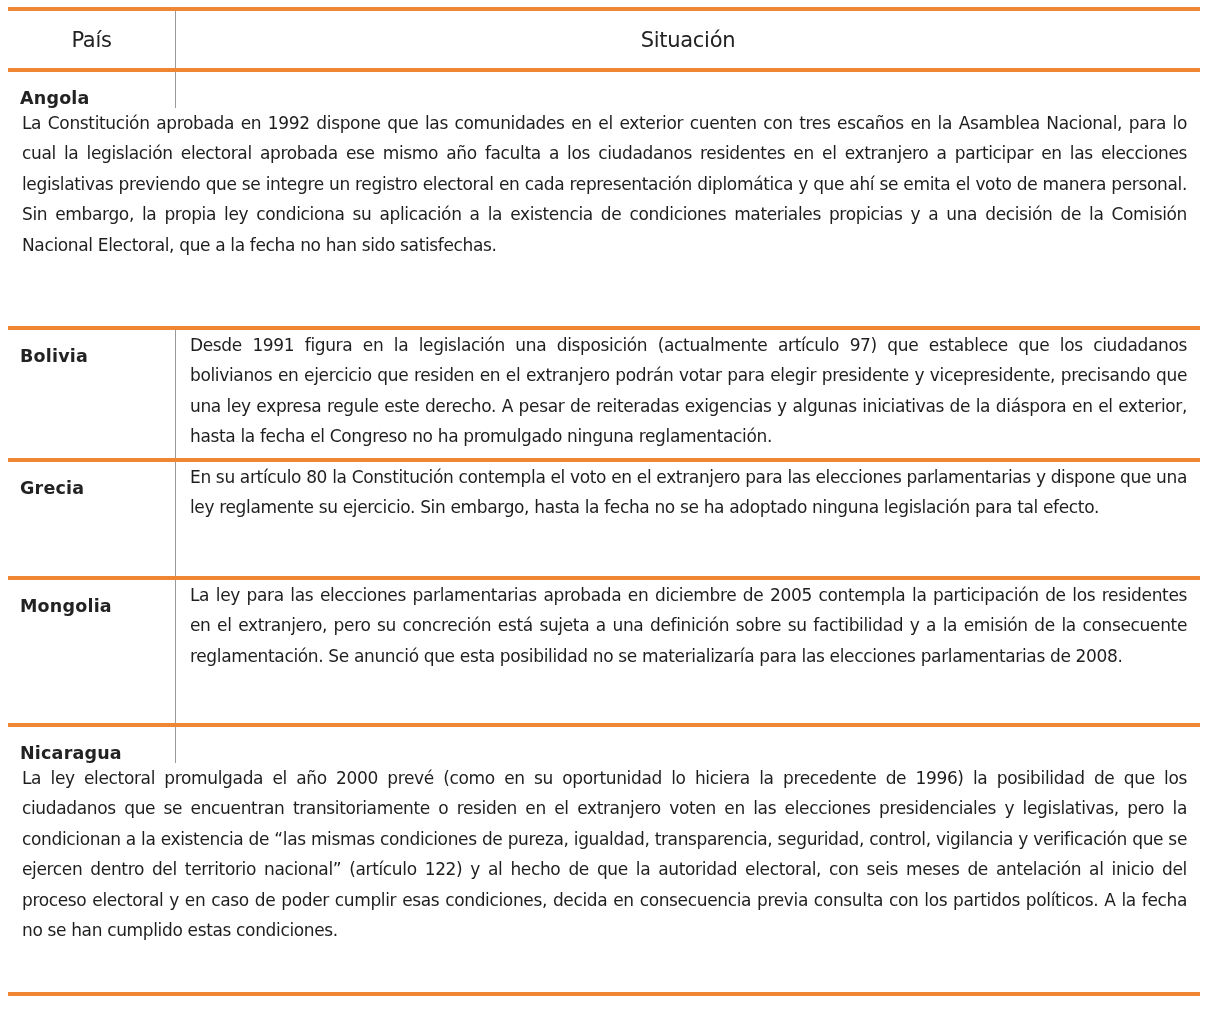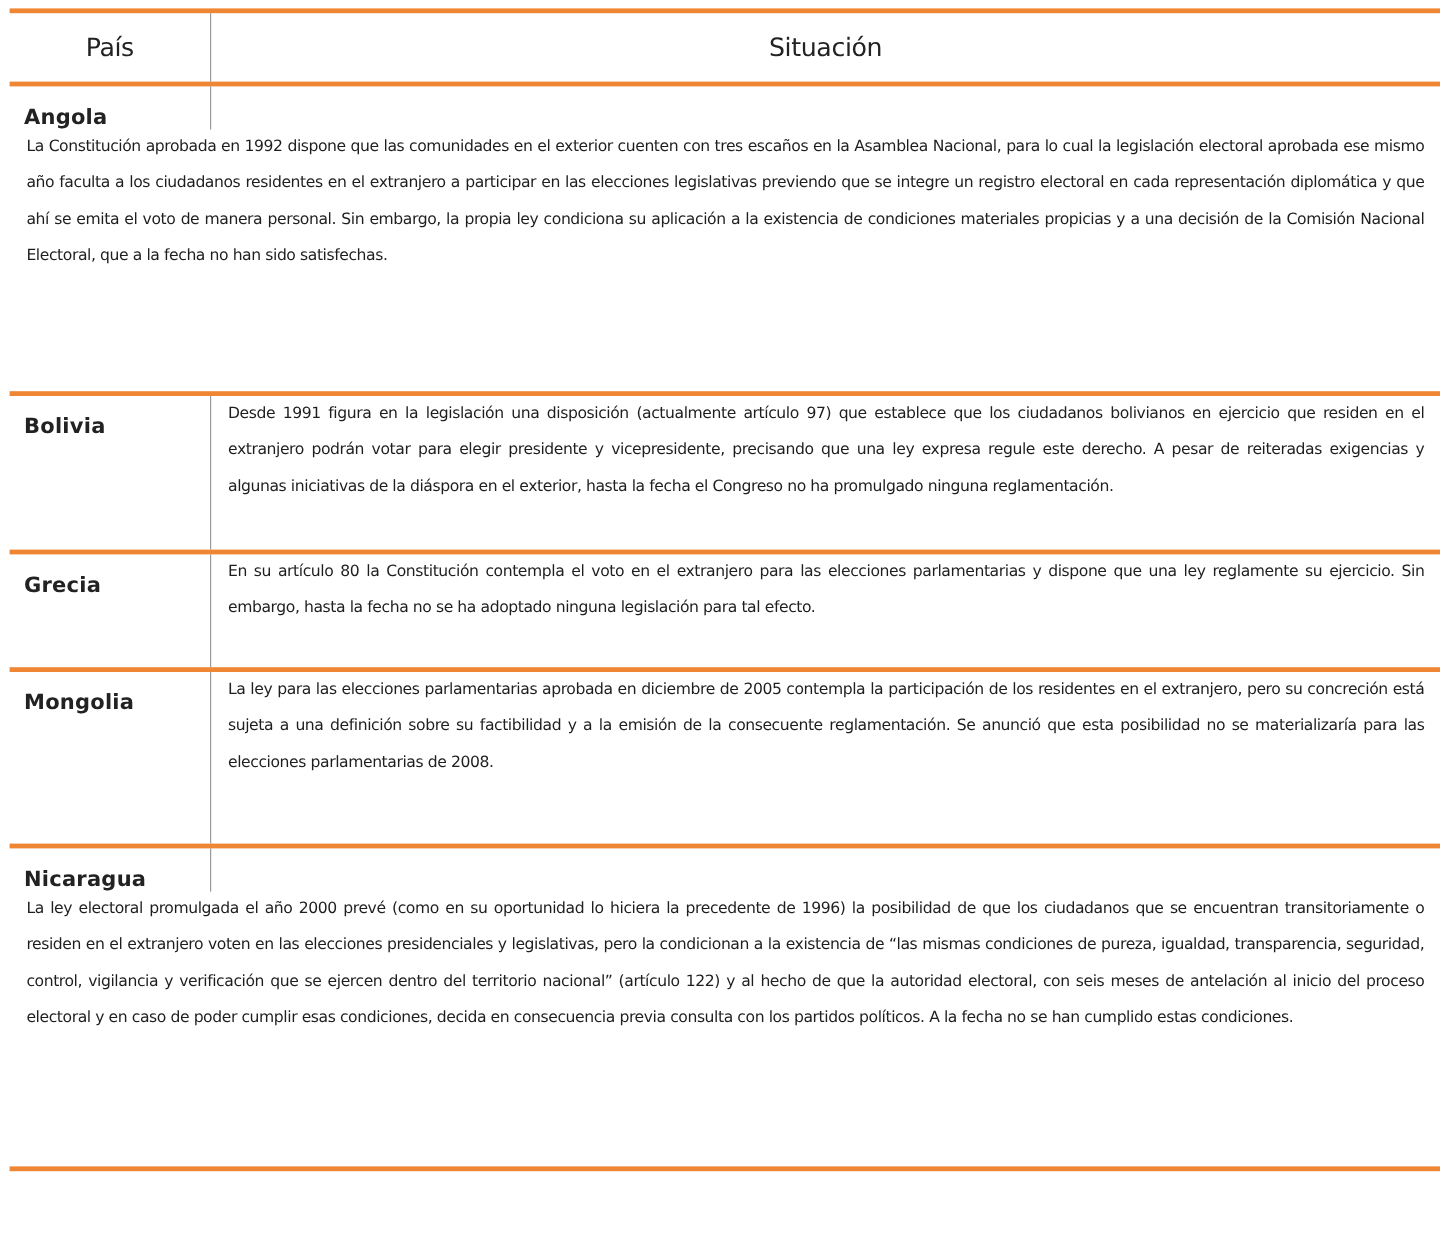--- a/index.html
+++ b/index.html
@@ -7,24 +7,24 @@
          font-family: "DejaVu Sans", sans-serif; color: #1e1e1e; }
   .table { position: absolute; left: 8px; top: 7px; width: 1192px; }
   .rule { height: 4px; background: #ef8633; width: 100%; }
   .row { display: flex; position: relative; }
   .col-country { width: 168px; box-sizing: border-box; padding-left: 12px; border-right: 1.5px solid #9a9a9a; }
   .col-text { flex: 1; box-sizing: border-box; padding-left: 14px; padding-right: 13px; }
   .head-row { height: 57px; align-items: center; }
   .head-row .col-country, .head-row .col-text { height: 100%; display: flex; align-items: center; justify-content: center; padding: 0; }
   .head-row span { font-size: 21px; letter-spacing: -0.3px; color: #222; }
   .body-row .col-country { padding-top: 16px; font-size: 17.5px; font-weight: bold; letter-spacing: 0.2px; color: #222; }
-  .body-row .col-text { padding-bottom: 8px; font-size: 13px; line-height: 30.4px; text-align: justify; letter-spacing: -0.35px; }
+  .body-row .col-text { padding-bottom: 8px; font-size: 17px; line-height: 30.4px; text-align: justify; letter-spacing: -0.35px; }
   .r-angola { height: 254px; flex-direction: column; }
   .r-bolivia { height: 128px; }
-  .r-grecia { height: 94px; justify-content: center; }
+  .r-grecia { height: 114px; justify-content: center; }
   .r-mongolia { height: 143px; }
   .r-nicaragua { height: 265px; flex-direction: column; }
 </style>
 </head>
 <body>
 
 <div class="table">
   <div class="rule"></div>
   <div class="row head-row">
     <div class="col-country">

